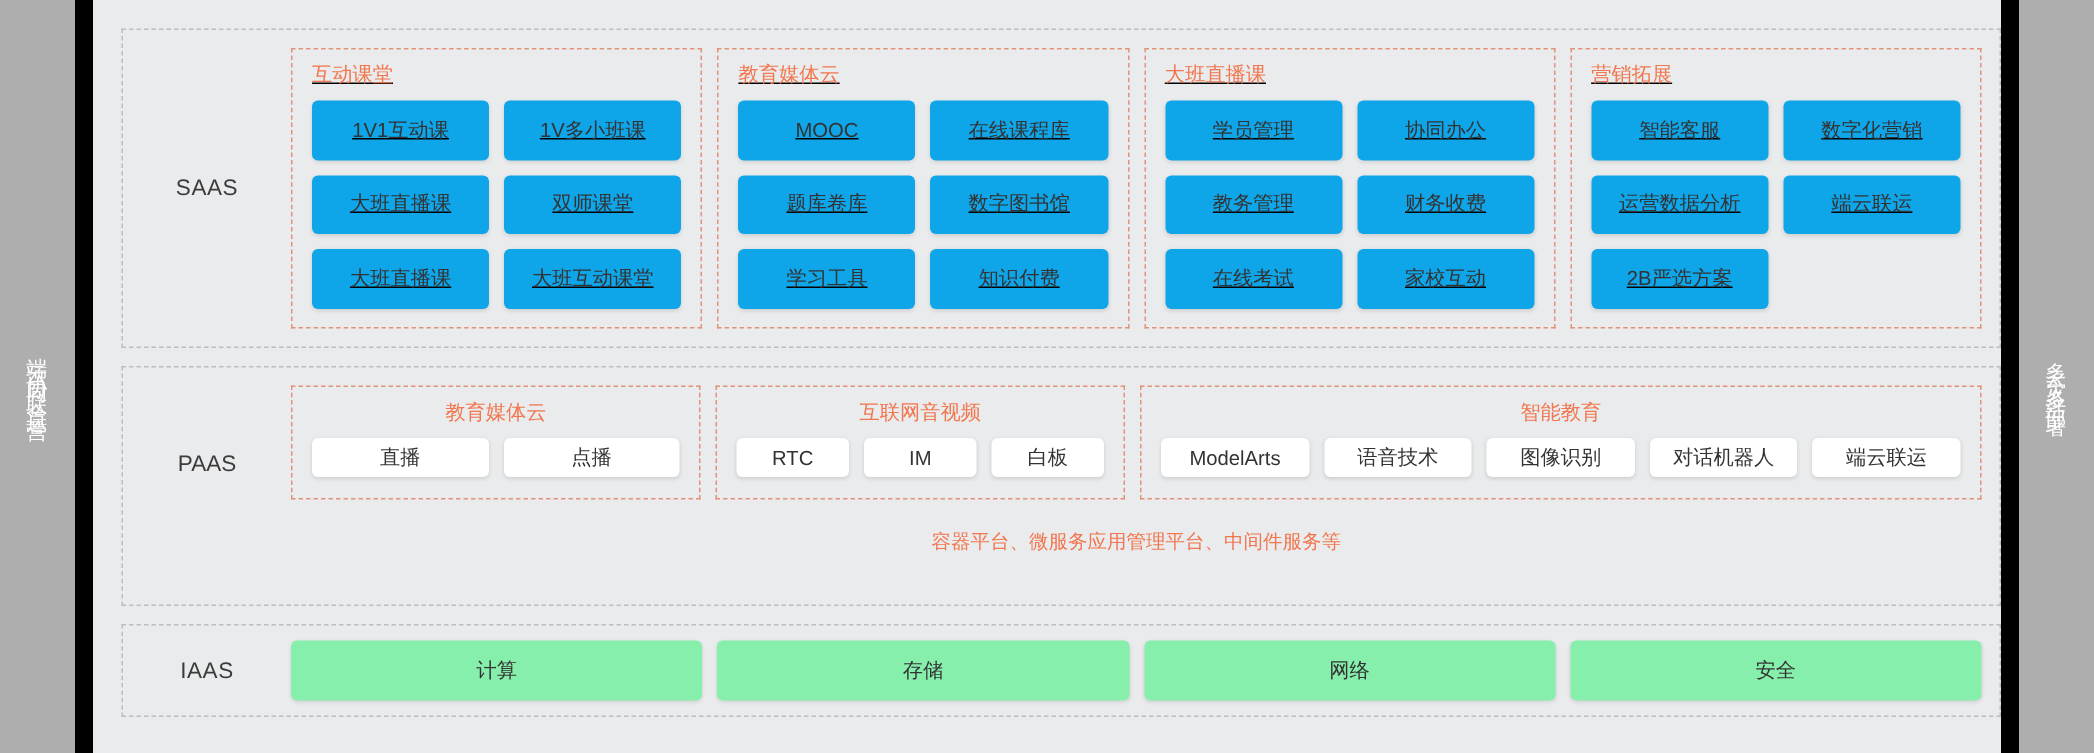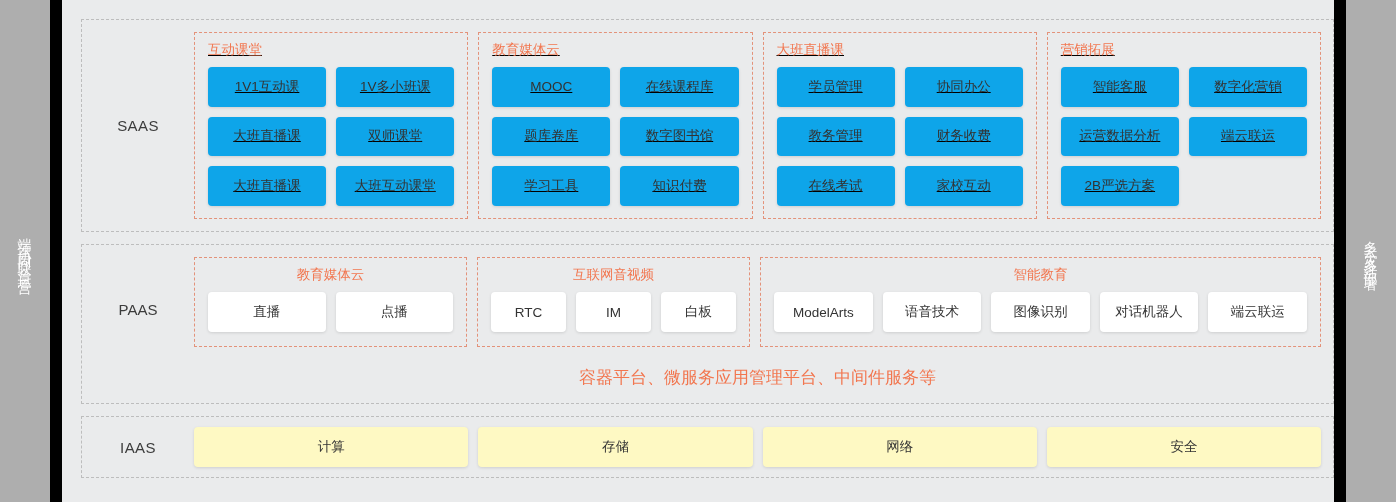--- a/index.html
+++ b/index.html
@@ -156,40 +156,40 @@
   .chip {
     background: #ffffff;
     border-radius: 4px;
     box-shadow: 0 1px 3px rgba(0,0,0,.12);
     display: flex;
     align-items: center;
     justify-content: center;
     font-size: 13.5px;
     color: #333333;
     white-space: nowrap;
-    height: 40px;
+    height: 26px;
     flex: 1 1 0;
     min-width: 0;
   }
   .paas-footer {
     text-align: center;
     color: #f2764f;
-    font-size: 17px;
+    font-size: 13px;
     padding: 19px 0 0;
   }
 
   
   .layer-iaas { height: 62px; }
   .layer-iaas .layer-body {
     gap: 10px;
     padding: 0 12px 0 0;
     align-items: center;
   }
   .bar {
-    background: #fef9c3;
+    background: #86efac;
     border-radius: 4px;
     box-shadow: 0 1px 3px rgba(0,0,0,.12);
     height: 40px;
     flex: 1 1 0;
     display: flex;
     align-items: center;
     justify-content: center;
     font-size: 13.5px;
     color: #333333;
     white-space: nowrap;

